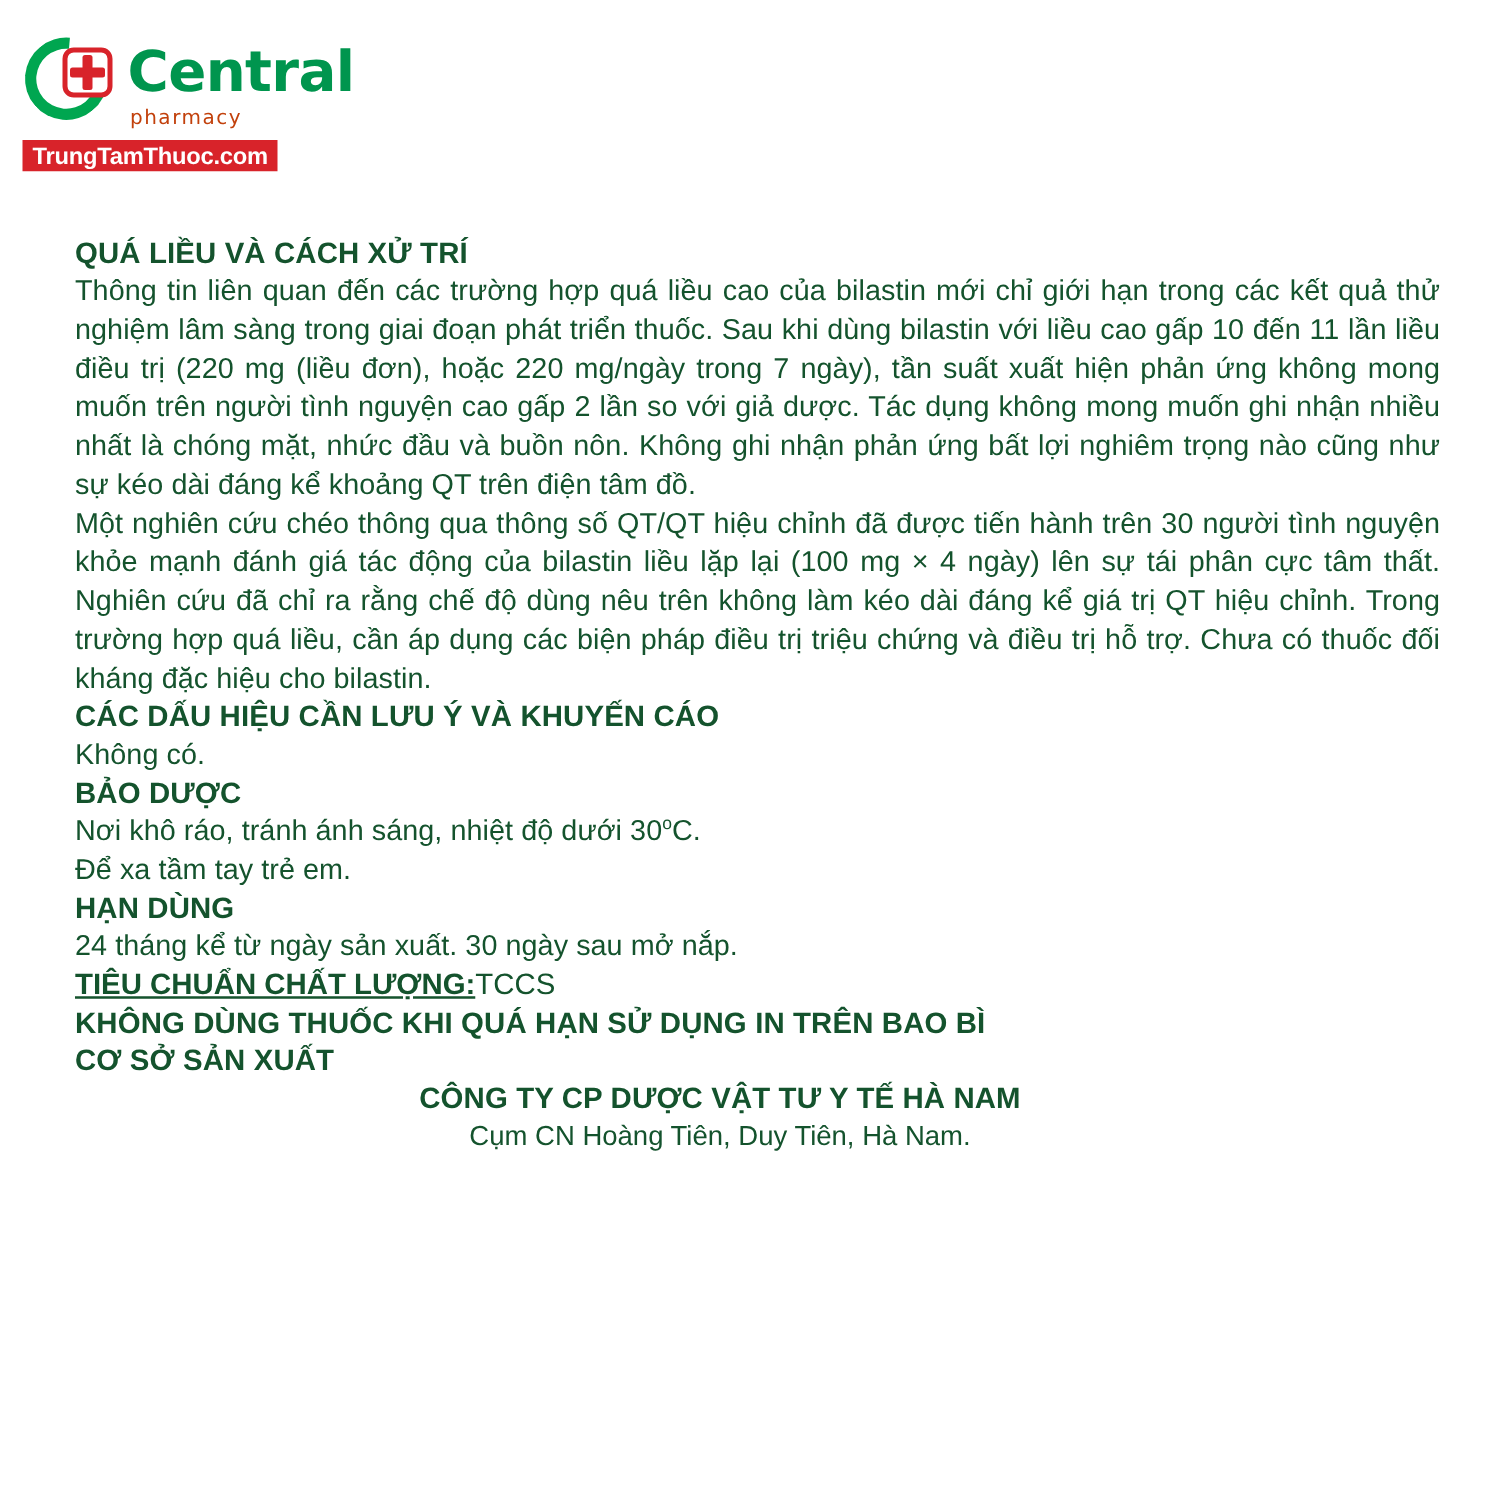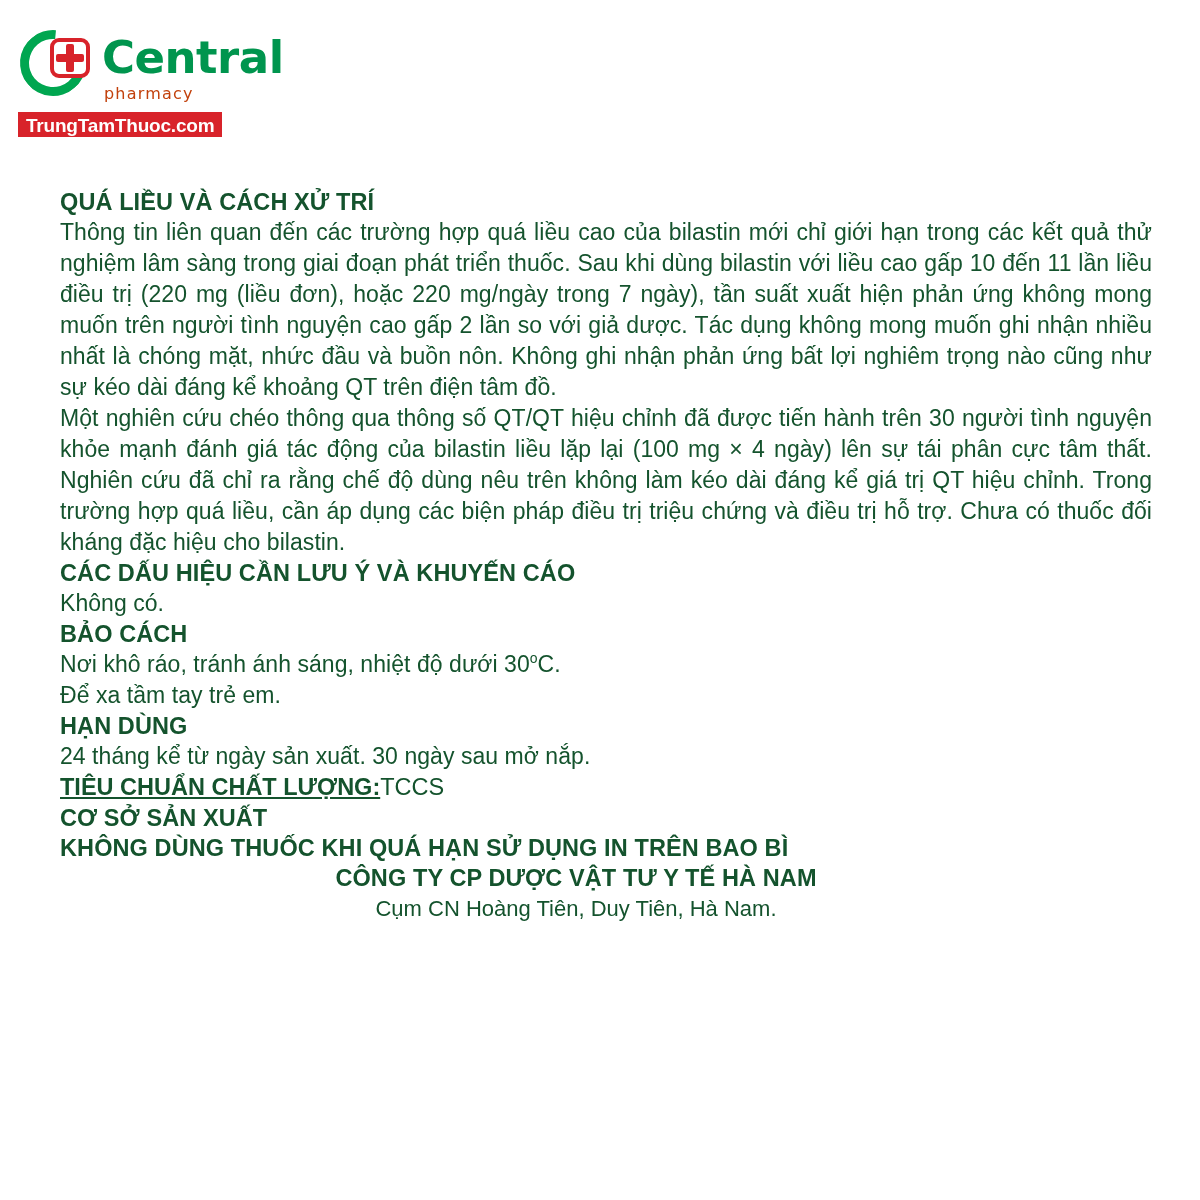--- a/index.html
+++ b/index.html
@@ -202,30 +202,30 @@
 
   <div class="doc">
 
     <p class="heading first">QUÁ LIỀU VÀ CÁCH XỬ TRÍ</p>
     <p class="para">Thông tin liên quan đến các trường hợp quá liều cao của bilastin mới chỉ giới hạn trong các kết quả thử nghiệm lâm sàng trong giai đoạn phát triển thuốc. Sau khi dùng bilastin với liều cao gấp 10 đến 11 lần liều điều trị (220 mg (liều đơn), hoặc 220 mg/ngày trong 7 ngày), tần suất xuất hiện phản ứng không mong muốn trên người tình nguyện cao gấp 2 lần so với giả dược. Tác dụng không mong muốn ghi nhận nhiều nhất là chóng mặt, nhức đầu và buồn nôn. Không ghi nhận phản ứng bất lợi nghiêm trọng nào cũng như sự kéo dài đáng kể khoảng QT trên điện tâm đồ.</p>
     <p class="para">Một nghiên cứu chéo thông qua thông số QT/QT hiệu chỉnh đã được tiến hành trên 30 người tình nguyện khỏe mạnh đánh giá tác động của bilastin liều lặp lại (100 mg × 4 ngày) lên sự tái phân cực tâm thất. Nghiên cứu đã chỉ ra rằng chế độ dùng nêu trên không làm kéo dài đáng kể giá trị QT hiệu chỉnh. Trong trường hợp quá liều, cần áp dụng các biện pháp điều trị triệu chứng và điều trị hỗ trợ. Chưa có thuốc đối kháng đặc hiệu cho bilastin.</p>
 
     <p class="heading">CÁC DẤU HIỆU CẦN LƯU Ý VÀ KHUYẾN CÁO</p>
     <p class="para nojust">Không có.</p>
 
-    <p class="heading">BẢO CÁCH</p>
+    <p class="heading">BẢO DƯỢC</p>
     <p class="para nojust">Nơi khô ráo, tránh ánh sáng, nhiệt độ dưới 30<sup class="deg">o</sup>C.</p>
     <p class="para nojust">Để xa tầm tay trẻ em.</p>
 
     <p class="heading">HẠN DÙNG</p>
     <p class="para nojust">24 tháng kể từ ngày sản xuất. 30 ngày sau mở nắp.</p>
 
     <p class="inline-row">
       <span class="bold">TIÊU CHUẨN CHẤT LƯỢNG:</span><span class="normal">TCCS</span>
     </p>
 
+    <p class="heading">KHÔNG DÙNG THUỐC KHI QUÁ HẠN SỬ DỤNG IN TRÊN BAO BÌ</p>
     <p class="heading">CƠ SỞ SẢN XUẤT</p>
-    <p class="heading">KHÔNG DÙNG THUỐC KHI QUÁ HẠN SỬ DỤNG IN TRÊN BAO BÌ</p>
     <p class="manufacturer">CÔNG TY CP DƯỢC VẬT TƯ Y TẾ HÀ NAM</p>
     <p class="manufacturer-addr">Cụm CN Hoàng Tiên, Duy Tiên, Hà Nam.</p>
 
   </div>
 </div>
 
 </body></html>

